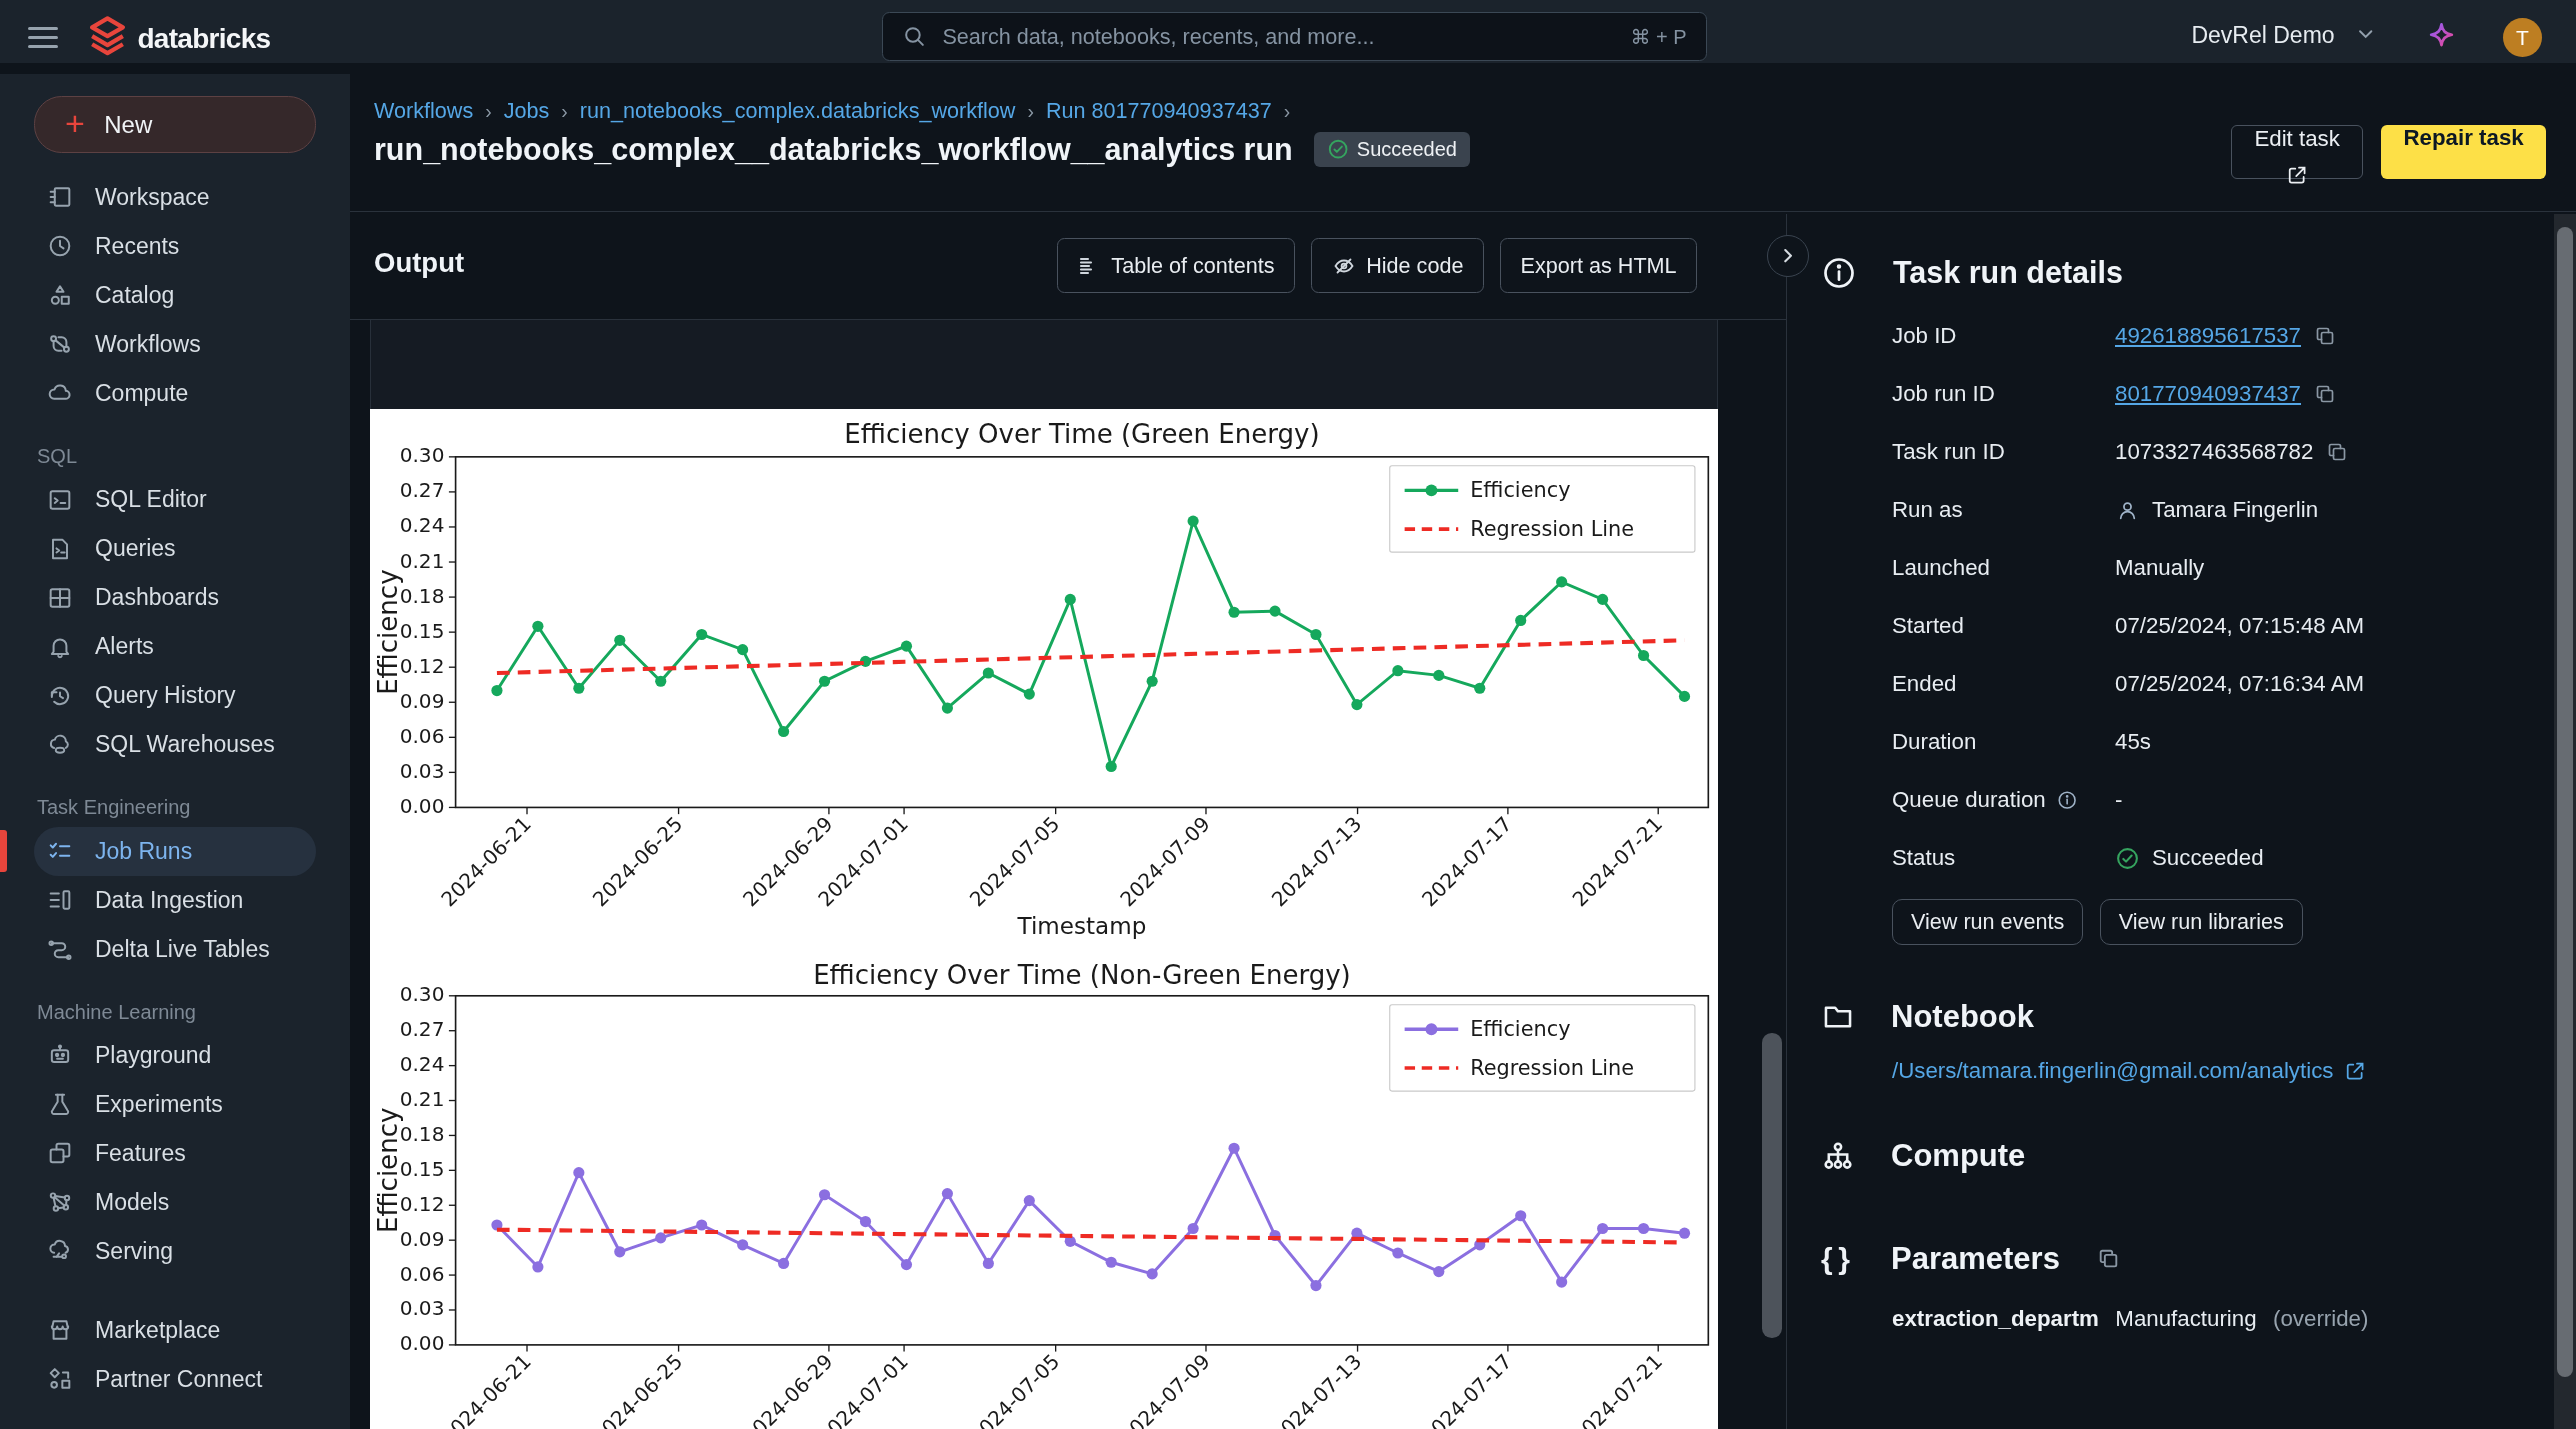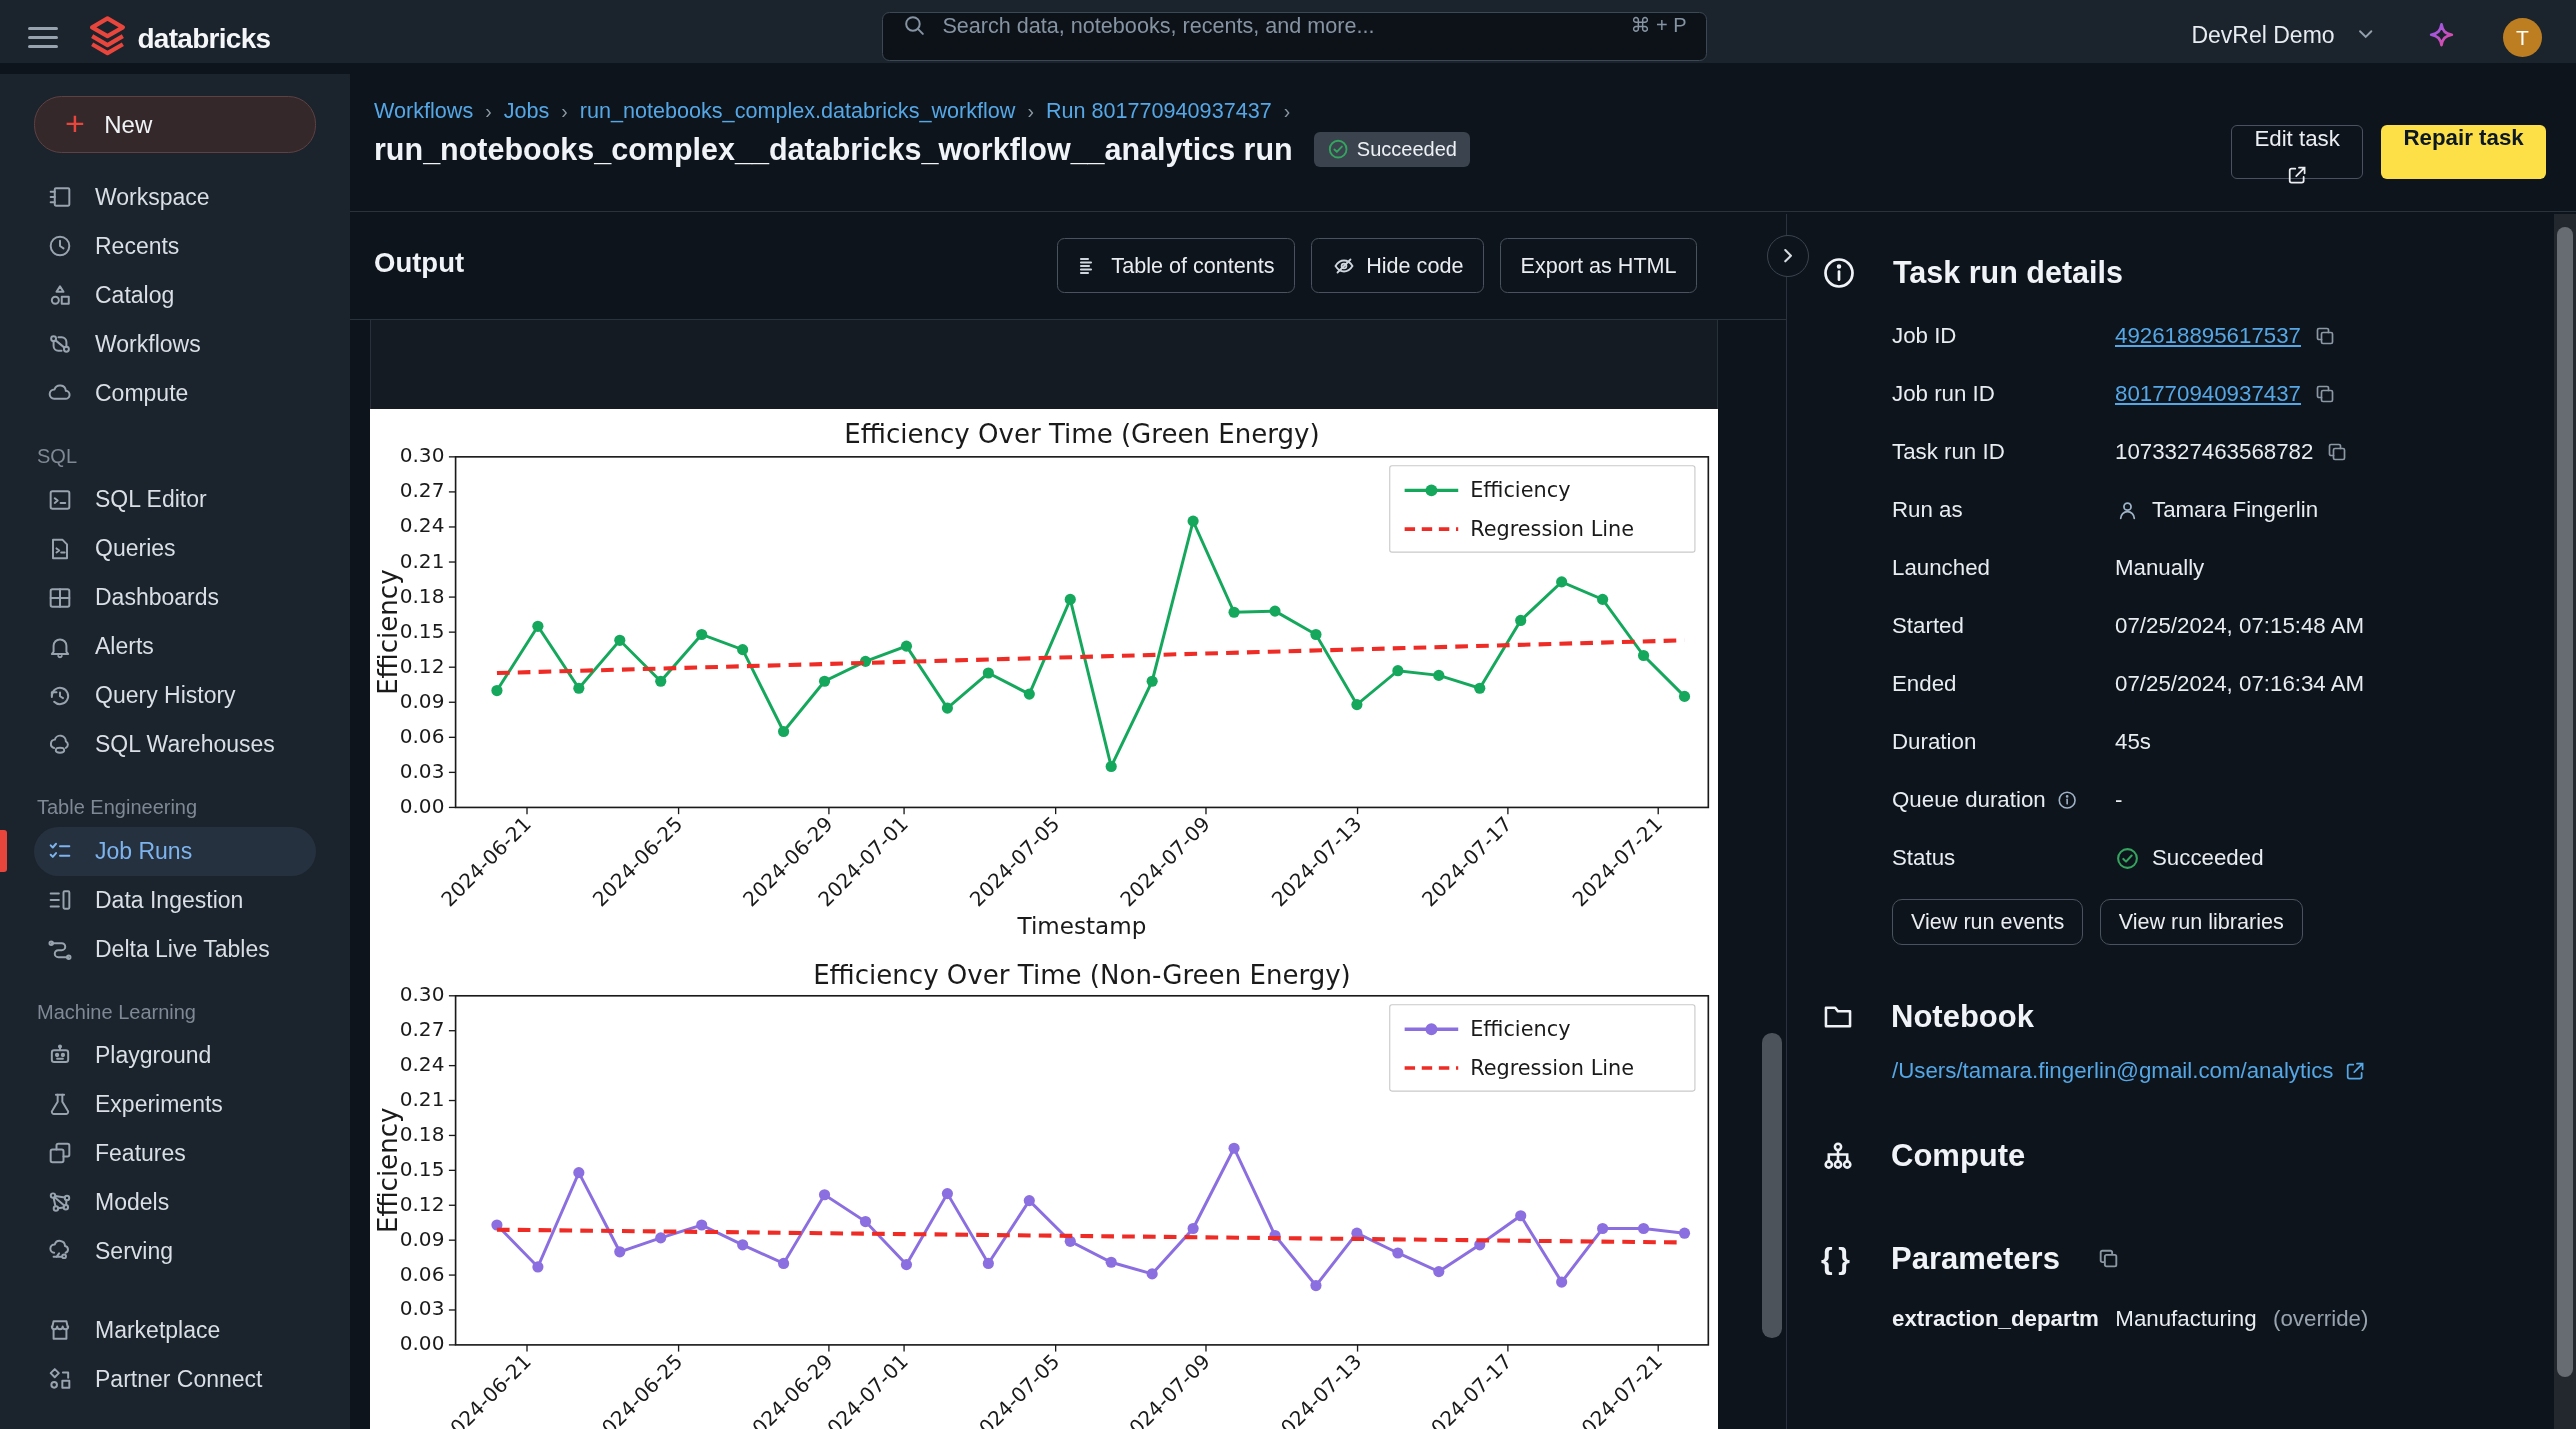--- a/index.html
+++ b/index.html
@@ -7,21 +7,21 @@
           font-family:"Liberation Sans",sans-serif;color:#dde3e9;}
 
   
   .topbar{position:absolute;left:0;top:0;width:100%;height:63px;background:#1b232c;}
   .hamburger{position:absolute;left:28px;top:22.3px;width:30px;height:30px;display:flex;flex-direction:column;justify-content:center;gap:6px;cursor:pointer;}
   .hamburger span{display:block;height:3px;border-radius:1.5px;background:#97a3ae;}
   .logo{position:absolute;left:88px;top:16.4px;display:flex;align-items:center;gap:10.4px;}
   .logo-mark svg{width:39px;height:42px;}
   .logo-text{font-size:28px;font-weight:bold;color:#f4f6f8;letter-spacing:-0.7px;}
   .searchbar{position:absolute;left:882px;top:12px;width:825px;height:49px;box-sizing:border-box;
-             background:#0d1219;border:1.1px solid #3b4855;border-radius:7.4px;display:flex;align-items:flex-start;padding:0 19.4px;gap:15px;}
+             background:#0d1219;border:1.1px solid #3b4855;border-radius:7.4px;display:flex;align-items:center;padding:0 19.4px;gap:15px;}
   .searchbar .ph{flex:1;font-size:21.6px;color:#8593a2;}
   .searchbar .kbd{font-size:20px;color:#8593a2;}
   .sicon svg{width:25px;height:25px;color:#8593a2;display:block;}
   .ws-selector{position:absolute;right:201px;top:22.3px;display:flex;align-items:center;gap:21px;font-size:23px;color:#e7ecf1;cursor:pointer;}
   .chev-down svg{width:19.4px;height:19.4px;color:#93a0ad;}
   .assistant{position:absolute;right:118px;top:21px;width:33px;height:33px;}
   .avatar{position:absolute;right:34px;top:18px;width:39px;height:39px;border-radius:50%;background:#bd7e22;
           display:flex;align-items:center;justify-content:center;font-size:21px;color:#fff;}
 
   
@@ -265,21 +265,21 @@
         </div>
         <div class="sb-item">
           <span class="sb-icon">
             <svg viewBox="0 0 24 24" fill="none" stroke="currentColor" stroke-width="1.7" stroke-linecap="round" stroke-linejoin="round">
               <path d="M7 14.5a3.6 3.6 0 0 1 .6-7.1A4.8 4.8 0 0 1 17 8.8a3.2 3.2 0 0 1 0 5.7"></path>
               <ellipse cx="12" cy="16.5" rx="3.6" ry="2.1"></ellipse>
             </svg>
           </span>
                      <span class="sb-label">SQL Warehouses</span>
         </div>
-        <div class="sb-header">Table Engineering</div>
+        <div class="sb-header">Task Engineering</div>
         <div class="sb-item active">
           <span class="sb-icon">
             <svg viewBox="0 0 24 24" fill="none" stroke="currentColor" stroke-width="1.7" stroke-linecap="round" stroke-linejoin="round">
               <path d="M4 7.2l1.8 1.8 2.8-3.2"></path>
               <path d="M12 8h8"></path>
               <path d="M4 15.2l1.8 1.8 2.8-3.2"></path>
               <path d="M12 16h8"></path>
             </svg>
           </span>
                      <span class="sb-label">Job Runs</span>

